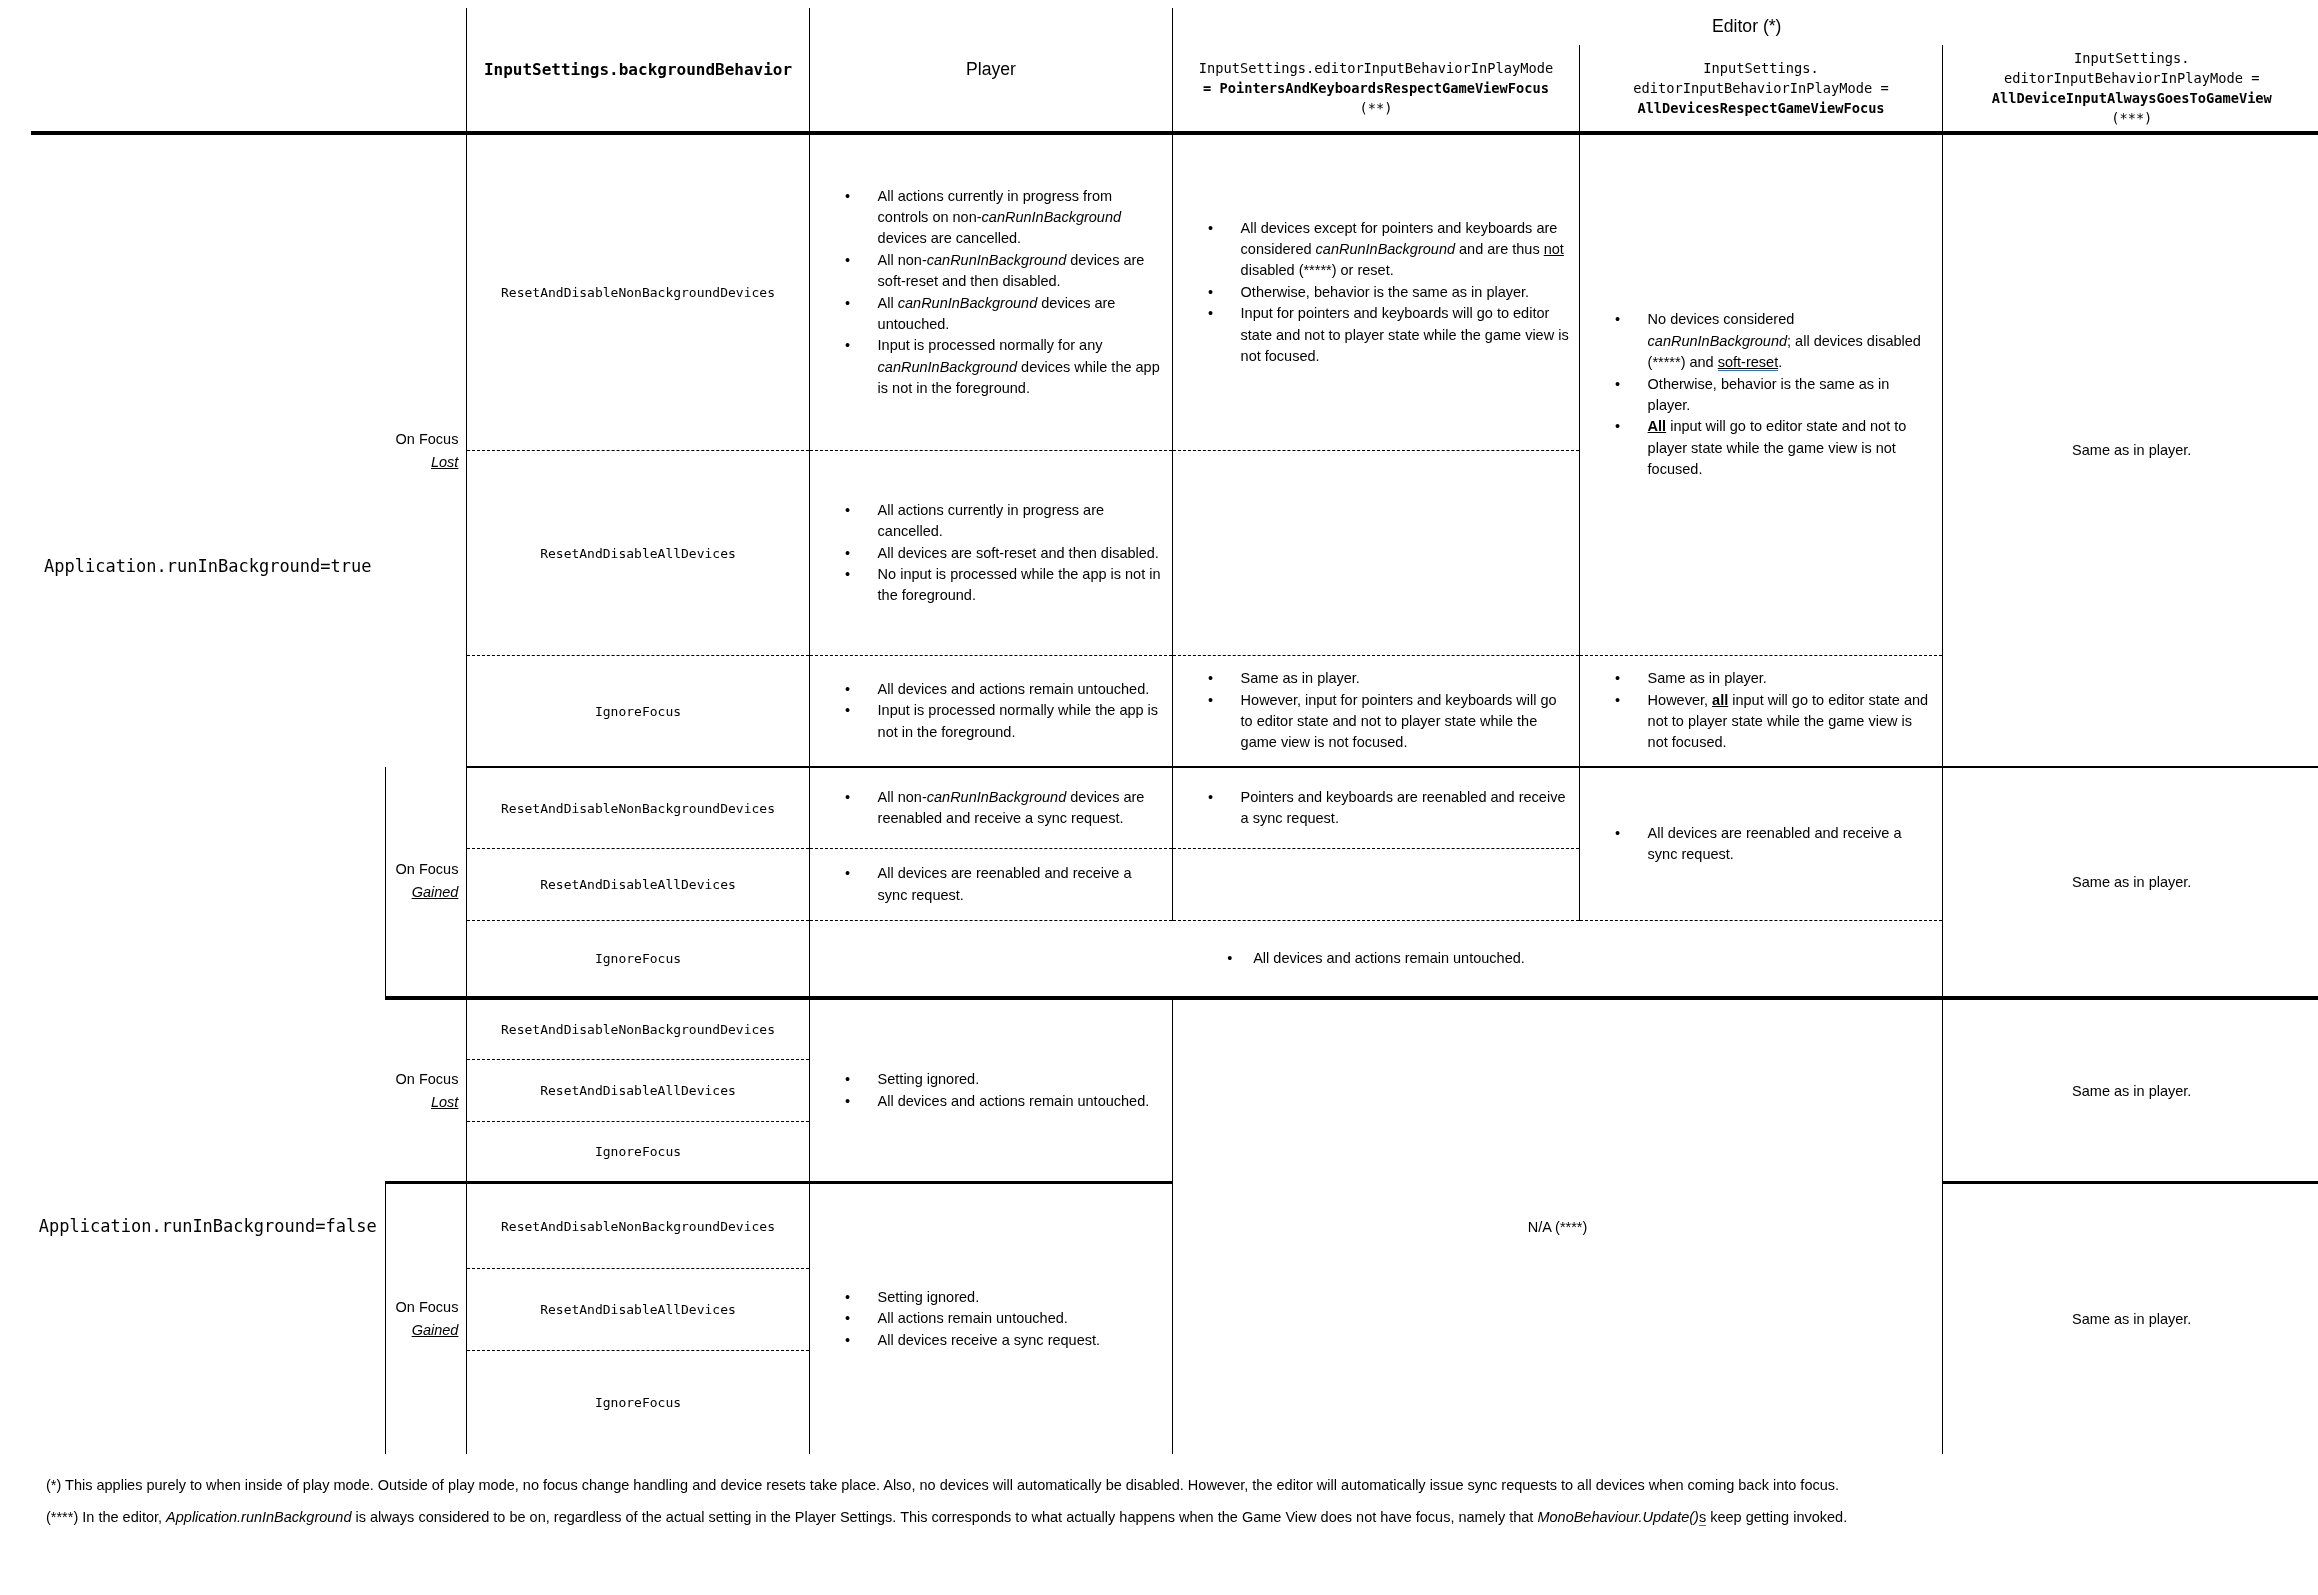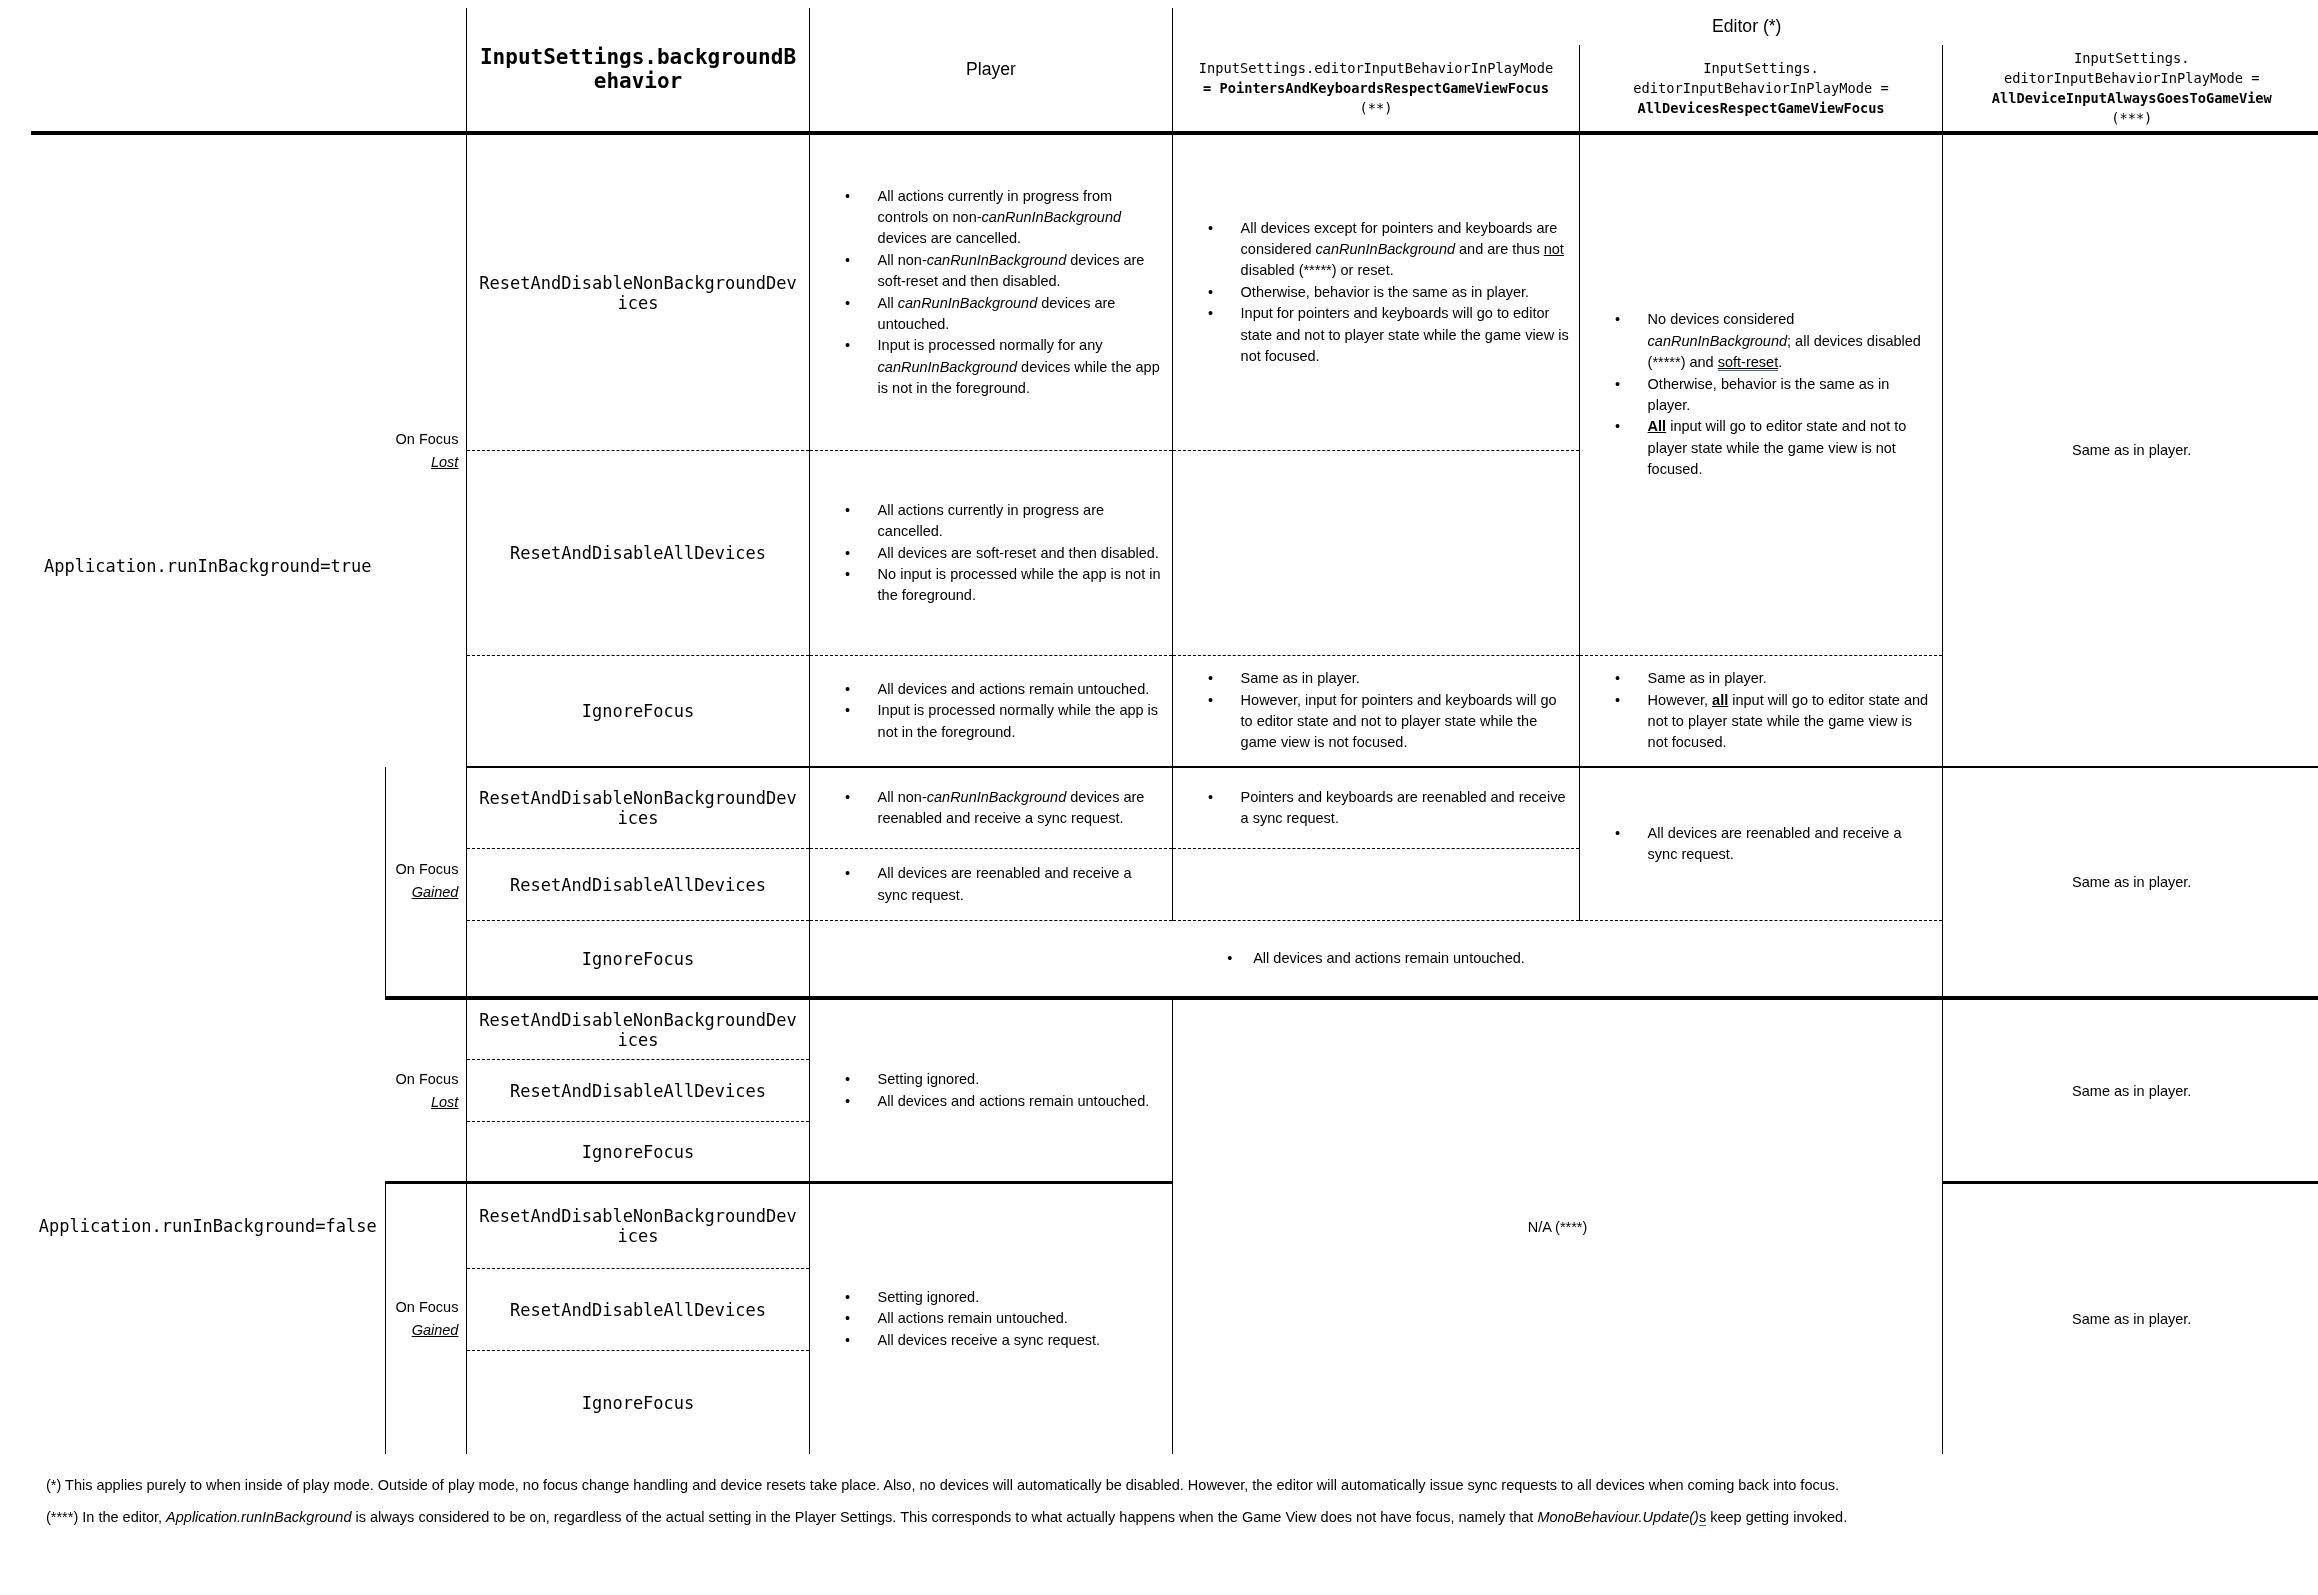--- a/index.html
+++ b/index.html
@@ -9,25 +9,25 @@
   .ctr{text-align:center;}
   
   .bl{border-left:1.5px solid #000;}
   .bdash{border-bottom:1.5px dashed #000;}
   .bs2{border-bottom:2.3px solid #000;}
   .bs4{border-bottom:3.8px solid #000;}
   .bthick{border-bottom:4.6px solid #000;}
   
   .h-top{font-size:17.6px;text-align:center;}
   .h-sub{font-family:"DejaVu Sans Mono","Liberation Mono",monospace;font-size:13.7px;line-height:20px;text-align:center;padding:3.1px 4.6px;}
-  .h-bb{font-family:"DejaVu Sans Mono","Liberation Mono",monospace;font-weight:bold;font-size:21px;text-align:center;}
+  .h-bb{font-family:"DejaVu Sans Mono","Liberation Mono",monospace;font-weight:bold;font-size:16px;text-align:center;}
   
   .runlabel{font-family:"DejaVu Sans Mono","Liberation Mono",monospace;font-size:17px;text-align:center;}
   .focuslabel{text-align:right;font-size:14.5px;line-height:23px;}
-  .behavior{font-family:"DejaVu Sans Mono","Liberation Mono",monospace;font-size:17px;text-align:center;}
+  .behavior{font-family:"DejaVu Sans Mono","Liberation Mono",monospace;font-size:13px;text-align:center;}
   
   ul.b{margin:0;padding:0;list-style:none;line-height:21.4px;font-size:14.5px;}
   ul.b li{position:relative;padding-left:60px;margin:0;}
   ul.b li::before{content:"\2022";position:absolute;left:27.5px;}
   ul.bc{margin:0 auto;padding:0;list-style:none;line-height:21.4px;font-size:14.5px;width:max-content;max-width:100%;}
   ul.bc li{position:relative;padding-left:26px;}
   ul.bc li::before{content:"\2022";position:absolute;left:0;}
   
   .ulx{text-decoration:underline;}
   .bu{font-weight:bold;text-decoration:underline;}

